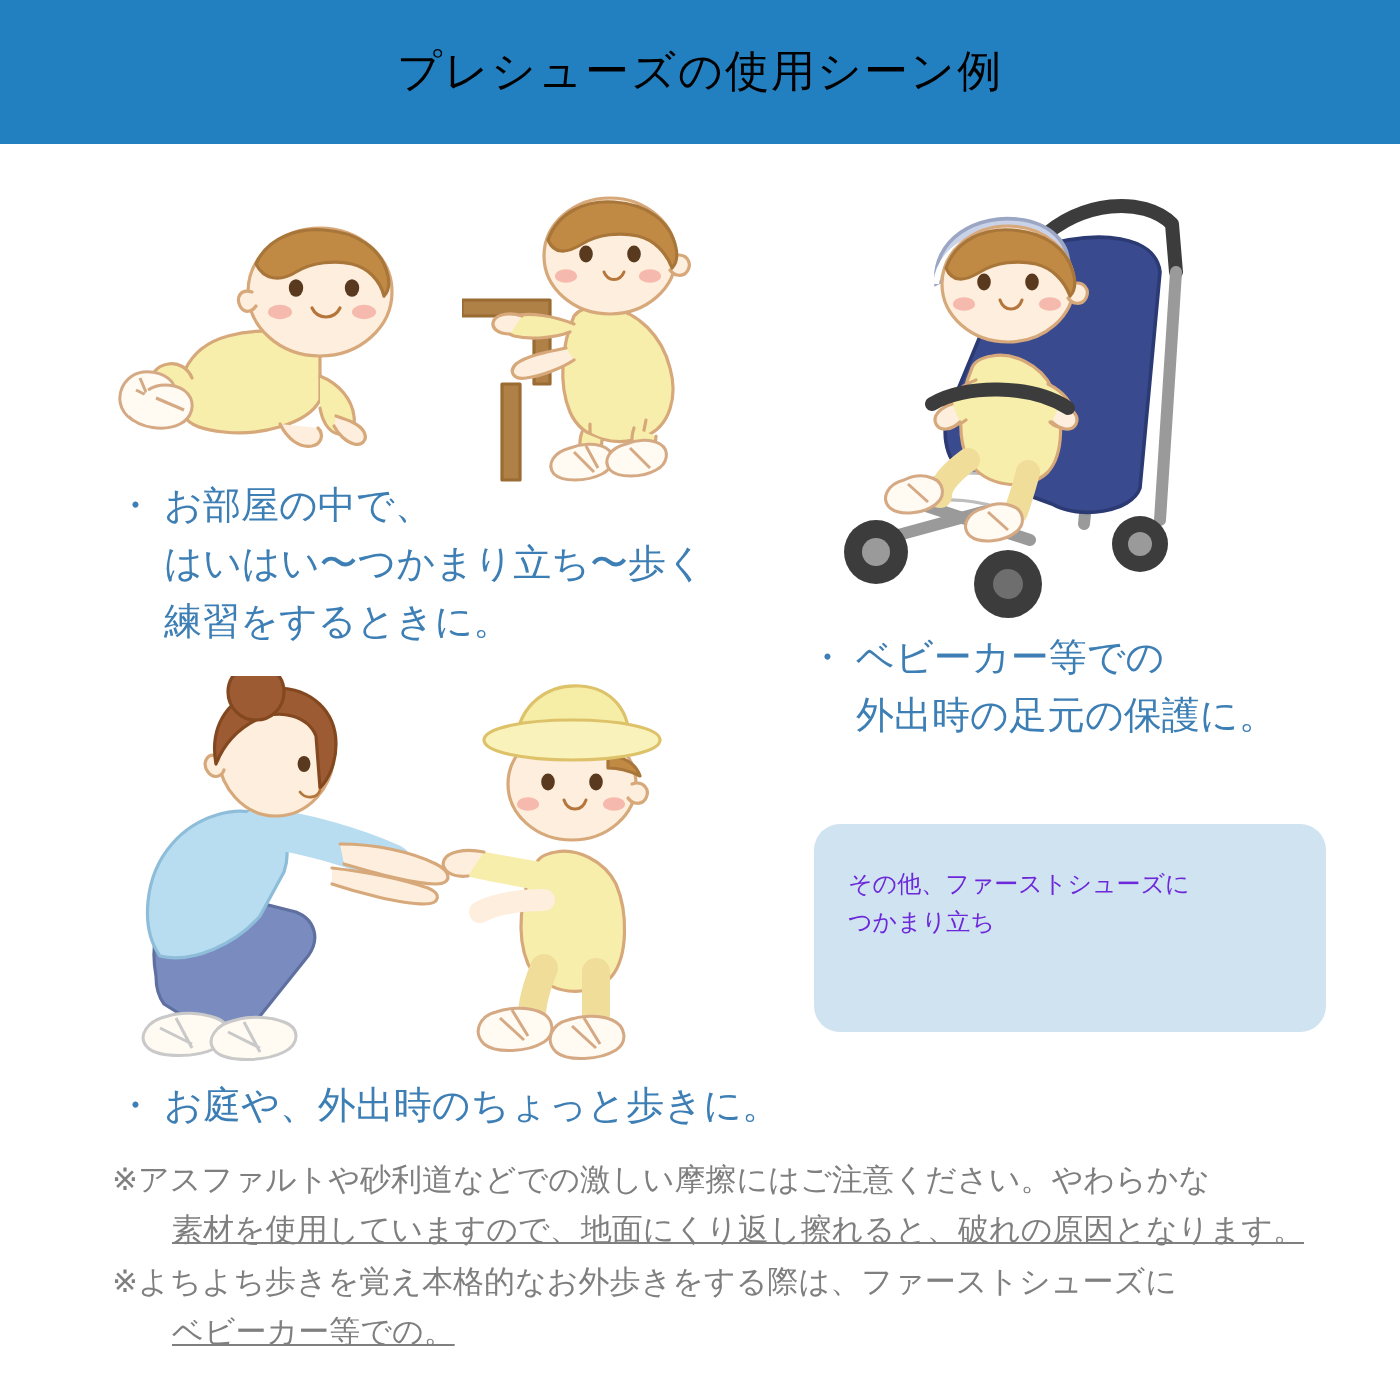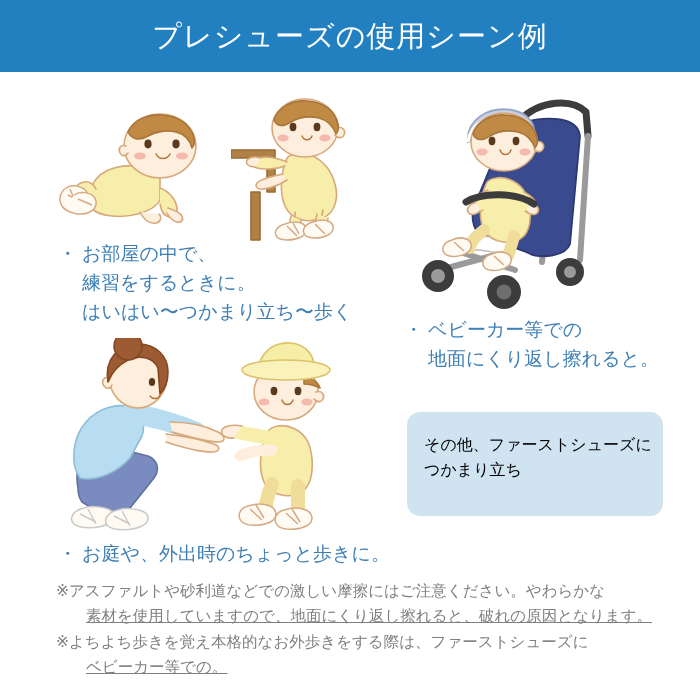--- a/index.html
+++ b/index.html
@@ -26,22 +26,22 @@
     left: 0;
     top: 0;
     width: 700px;
     height: 72px;
     background: #2280c0;
     display: flex;
     align-items: center;
     justify-content: center;
   }
   .banner-title {
-    color: #ffffff;
-    font-size: 29px;
+    color: #000000;
+    font-size: 22px;
     letter-spacing: 1px;
     font-weight: 400;
     line-height: 1;
     white-space: nowrap;
   }
   
   .illus {
     position: absolute;
   }
   #illus-crawl      { left: 56px;  top: 96px;  width: 200px; height: 140px; }
@@ -78,22 +78,22 @@
     top: 412px;
     width: 256px;
     height: 104px;
     background: #cfe3f1;
     border-radius: 13px;
     box-sizing: border-box;
     padding: 21px 0 0 17px;
   }
   .infobox .line {
     display: block;
-    color: #000000;
-    font-size: 16px;
+    color: #6d28d9;
+    font-size: 12px;
     line-height: 1.55;
     white-space: nowrap;
   }
   
   .notes {
     position: absolute;
     left: 56px;
     top: 578px;
     width: 620px;
   }
@@ -313,30 +313,30 @@
       <path d="M34 171 L46 182 M40 167 L48 180"></path>
       <path d="M68 172 C60 174 56 182 62 188 C68 193 84 192 92 187 C98 183 97 175 90 172 C83 169 74 170 68 172 Z"></path>
       <path d="M70 175 L82 186 M76 171 L84 184"></path>
     </g>
   </svg>
 
   <div class="bullet" id="bullet-room">
     <span class="dot">・</span>
     <span class="lines">
       <span>お部屋の中で、</span>
+      <span>はいはい〜つかまり立ち〜歩く</span>
       <span>練習をするときに。</span>
-      <span>はいはい〜つかまり立ち〜歩く</span>
     </span>
   </div>
 
   <div class="bullet" id="bullet-stroller">
     <span class="dot">・</span>
     <span class="lines">
       <span>ベビーカー等での</span>
-      <span>地面にくり返し擦れると。</span>
+      <span>外出時の足元の保護に。</span>
     </span>
   </div>
 
   <div class="bullet" id="bullet-garden">
     <span class="dot">・</span>
     <span class="lines">
       <span>お庭や、外出時のちょっと歩きに。</span>
     </span>
   </div>
 

